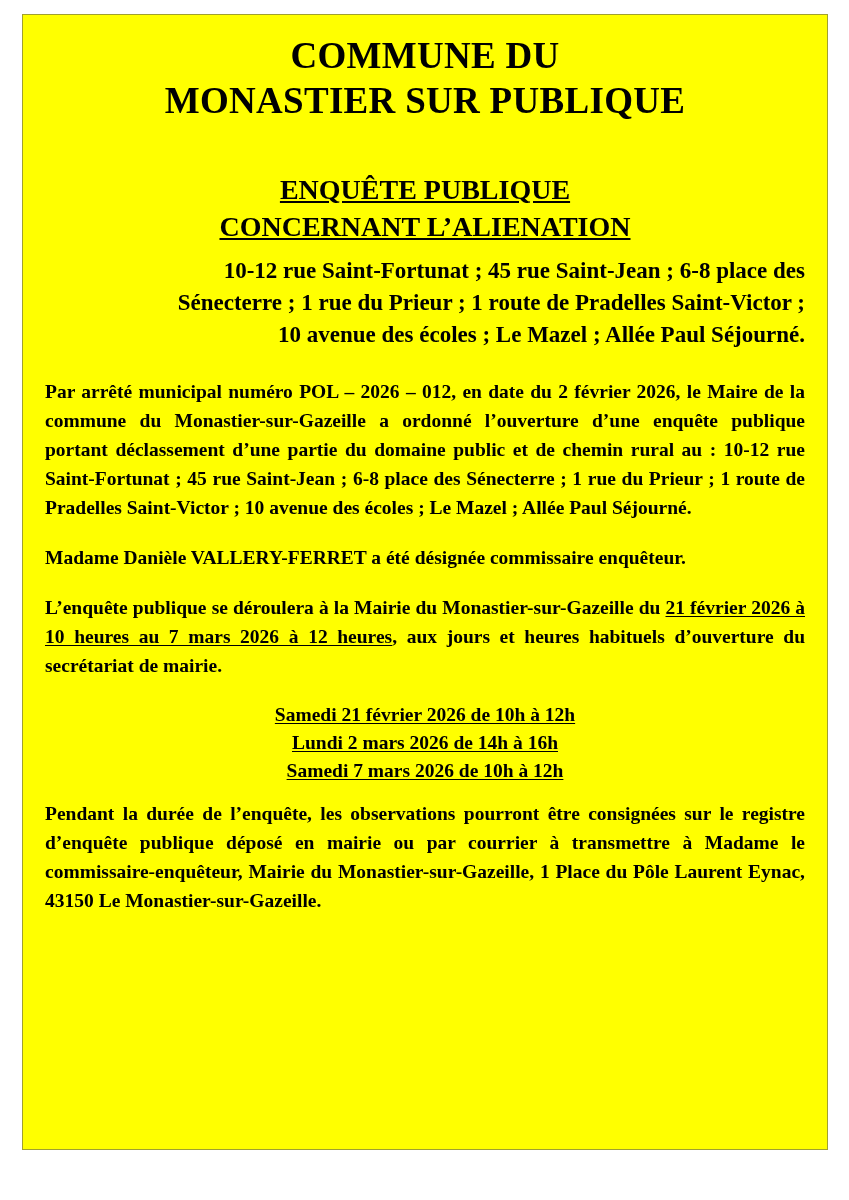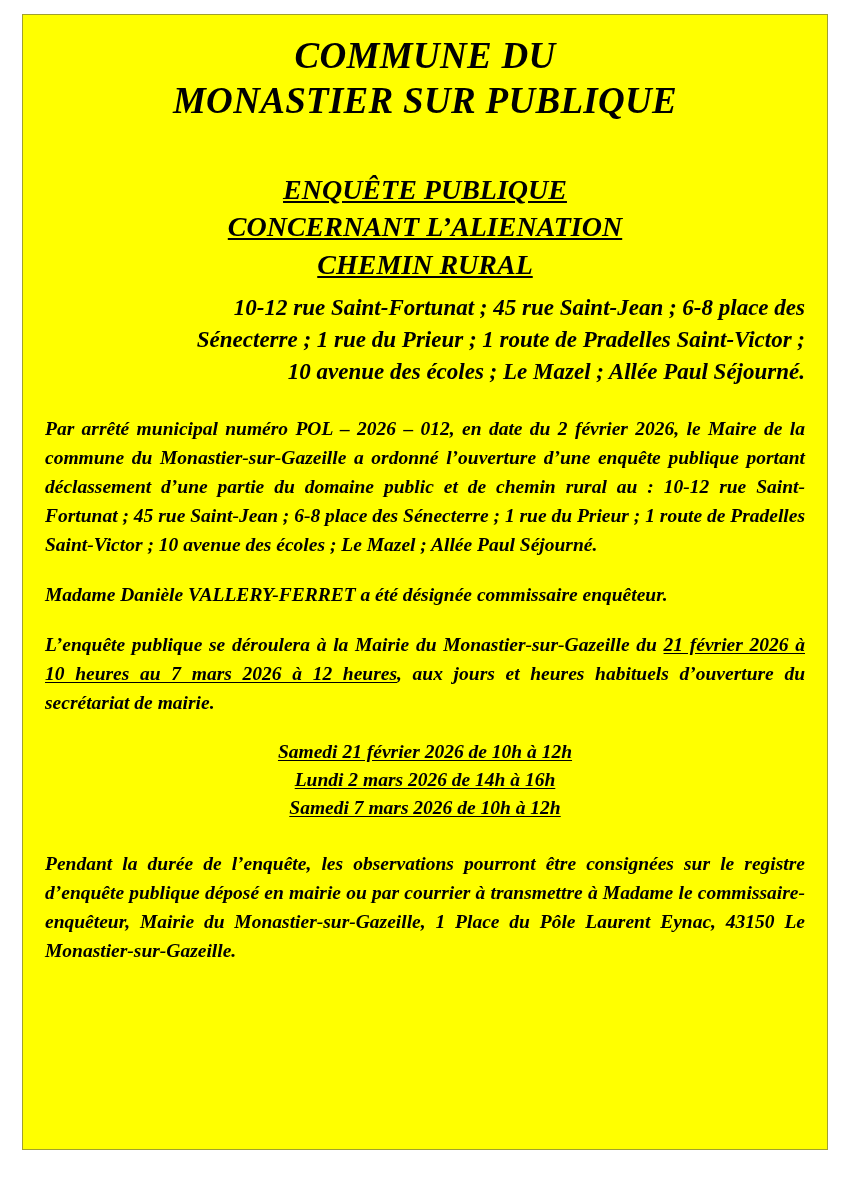--- a/index.html
+++ b/index.html
@@ -12,21 +12,20 @@
     height: 1200px;
     overflow: hidden;
     font-family: "Liberation Serif", "DejaVu Serif", serif;
   }
 
   .page {
     position: relative;
     width: 691px;
     height: 1200px;
     background: #ffffff;
-    font-style: italic;
   }
 
   .notice {
     position: absolute;
     left: 22px;
     top: 14px;
     width: 806px;
     height: 1136px;
     background: #ffff00;
     border: 1px solid #a0a030;
@@ -106,21 +105,20 @@
   <div class="notice">
 
     <div class="title-block">
       <div class="title-line">COMMUNE DU</div>
       <div class="title-line">MONASTIER SUR PUBLIQUE</div>
     </div>
 
     <div class="subtitle-block">
       <div class="subtitle-line">ENQUÊTE PUBLIQUE</div>
       <div class="subtitle-line">CONCERNANT L’ALIENATION</div>
-      <div class="subtitle-line">CHEMIN RURAL</div>
     </div>
 
     <div class="addresses">
       <div class="address-line">10-12 rue Saint-Fortunat ; 45 rue Saint-Jean ; 6-8 place des</div>
       <div class="address-line">Sénecterre ; 1 rue du Prieur ; 1 route de Pradelles Saint-Victor ;</div>
       <div class="address-line">10 avenue des écoles ; Le Mazel ; Allée Paul Séjourné.</div>
     </div>
 
     <div class="body-block">
 
@@ -130,17 +128,17 @@
 
       <p class="para"><span>L’enquête publique se déroulera à la Mairie du Monastier-sur-Gazeille du </span><span class="u">21 février 2026 à 10 heures au 7 mars 2026 à 12 heures</span><span>, aux jours et heures habituels d’ouverture du secrétariat de mairie.</span></p>
 
 
       <div class="perm-list">
         <div class="perm-line">Samedi 21 février 2026 de 10h à 12h</div>
         <div class="perm-line">Lundi 2 mars 2026 de 14h à 16h</div>
         <div class="perm-line">Samedi 7 mars 2026 de 10h à 12h</div>
       </div>
 
-      <p class="para" style="margin-top:26px;">Pendant la durée de l’enquête, les observations pourront être consignées sur le registre d’enquête publique déposé en mairie ou par courrier à transmettre à Madame le commissaire-enquêteur, Mairie du Monastier-sur-Gazeille, 1 Place du Pôle Laurent Eynac, 43150 Le Monastier-sur-Gazeille.</p>
+      <p class="para" style="margin-top:14px;">Pendant la durée de l’enquête, les observations pourront être consignées sur le registre d’enquête publique déposé en mairie ou par courrier à transmettre à Madame le commissaire-enquêteur, Mairie du Monastier-sur-Gazeille, 1 Place du Pôle Laurent Eynac, 43150 Le Monastier-sur-Gazeille.</p>
 
     </div>
   </div>
 </div>
 
 </body></html>

